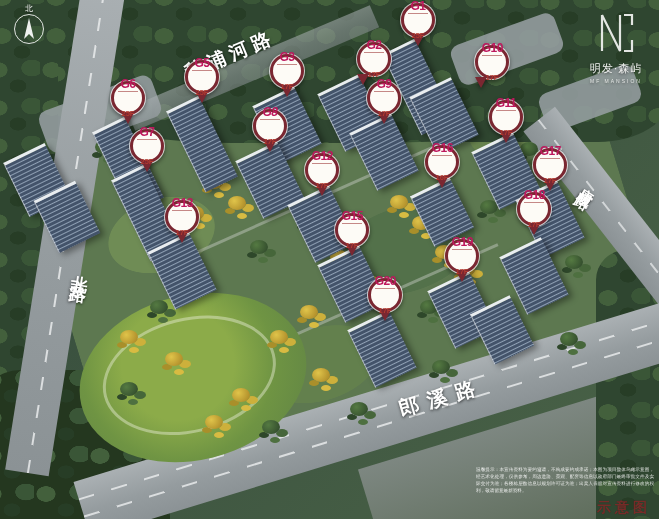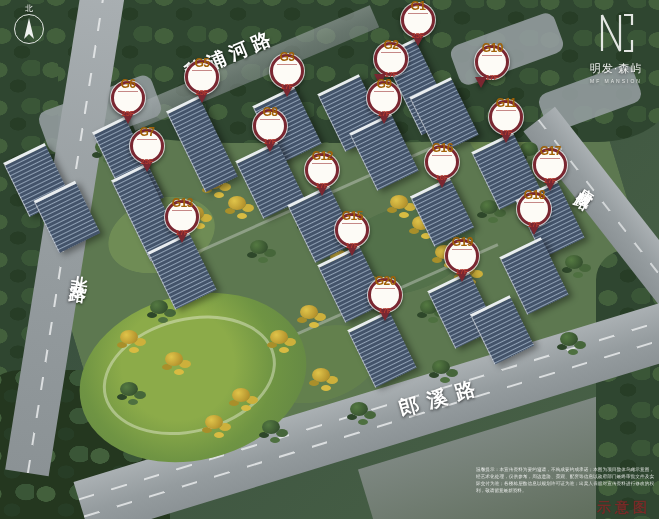--- a/index.html
+++ b/index.html
@@ -72,21 +72,21 @@
     text-shadow:0 1px 3px rgba(0,0,0,.65);white-space:nowrap;}
   .rlabel-top{left:182px;top:42px;font-size:19px;letter-spacing:5px;transform:rotate(-23deg);}
   .rlabel-left{left:70px;top:262px;font-size:17px;letter-spacing:5px;writing-mode:vertical-rl;transform:rotate(9deg);}
   .rlabel-bottom{left:398px;top:384px;font-size:20px;letter-spacing:9px;transform:rotate(-16deg);}
   .rlabel-right{left:584px;top:178px;font-size:15px;letter-spacing:4px;writing-mode:vertical-rl;transform:rotate(33deg);}
   
   .pin{position:absolute;width:34px;z-index:60;filter:drop-shadow(0 2px 2px rgba(0,0,0,.45));}
   .pin-circle{width:34px;height:34px;background:#fdfbf6;border:3px solid #7a2731;border-radius:50%;
     display:flex;flex-direction:column;align-items:center;justify-content:center;
     box-shadow:0 0 0 1px rgba(255,255,255,.75);}
-  .pin-id{font-size:12px;font-weight:bold;color:#a16207;line-height:1;letter-spacing:-.5px;
+  .pin-id{font-size:12px;font-weight:bold;color:#be185d;line-height:1;letter-spacing:-.5px;
     border-bottom:1px solid rgba(160,60,60,.6);padding-bottom:1px;width:74%;text-align:center;}
   .pin-floors{font-size:7.5px;font-weight:bold;color:#b13a30;line-height:1;margin-top:18px;}
   .pin-tail{width:0;height:0;border-left:6px solid transparent;border-right:6px solid transparent;
     border-top:11px solid #7a2731;margin:-2px auto 0;}
   
   .compass{position:absolute;left:12px;top:5px;width:34px;z-index:70;text-align:center;}
   .compass-n{font-size:8px;color:#eef2ee;line-height:1;text-shadow:0 1px 2px rgba(0,0,0,.6);}
   .compass-circle{width:30px;height:30px;margin:1px auto 0;border:1.5px solid rgba(255,255,255,.85);
     border-radius:50%;display:flex;align-items:center;justify-content:center;}
   .logo{position:absolute;left:570px;top:12px;width:92px;z-index:70;text-align:center;
@@ -189,21 +189,21 @@
   <div class="rlabel rlabel-right">唐模路</div>
 
   <div>
       <div class="pin" style="left: 401px; top: 3px;">
         <div class="pin-circle">
           <div class="pin-id">G1</div>
           <div class="pin-floors">25F</div>
         </div>
         <div class="pin-tail"></div>
       </div>
-      <div class="pin" style="left: 352px; top: 42px; padding-left: 22px;">
+      <div class="pin" style="left: 335px; top: 42px; padding-left: 22px;">
         <div class="pin-circle">
           <div class="pin-id">G2</div>
           <div class="pin-floors">17F</div>
         </div>
         <div class="pin-tail"></div>
       </div>
       <div class="pin" style="left: 270px; top: 54px;">
         <div class="pin-circle">
           <div class="pin-id">G3</div>
           <div class="pin-floors">17F</div>
@@ -224,21 +224,21 @@
         </div>
         <div class="pin-tail"></div>
       </div>
       <div class="pin" style="left: 130px; top: 129px;">
         <div class="pin-circle">
           <div class="pin-id">G7</div>
           <div class="pin-floors">25F</div>
         </div>
         <div class="pin-tail"></div>
       </div>
-      <div class="pin" style="left: 253px; top: 109px;">
+      <div class="pin" style="left: 253px; top: 109px; font-style: italic;">
         <div class="pin-circle">
           <div class="pin-id">G8</div>
           <div class="pin-floors">17F</div>
         </div>
         <div class="pin-tail"></div>
       </div>
       <div class="pin" style="left: 367px; top: 81px;">
         <div class="pin-circle">
           <div class="pin-id">G9</div>
           <div class="pin-floors">17F</div>

